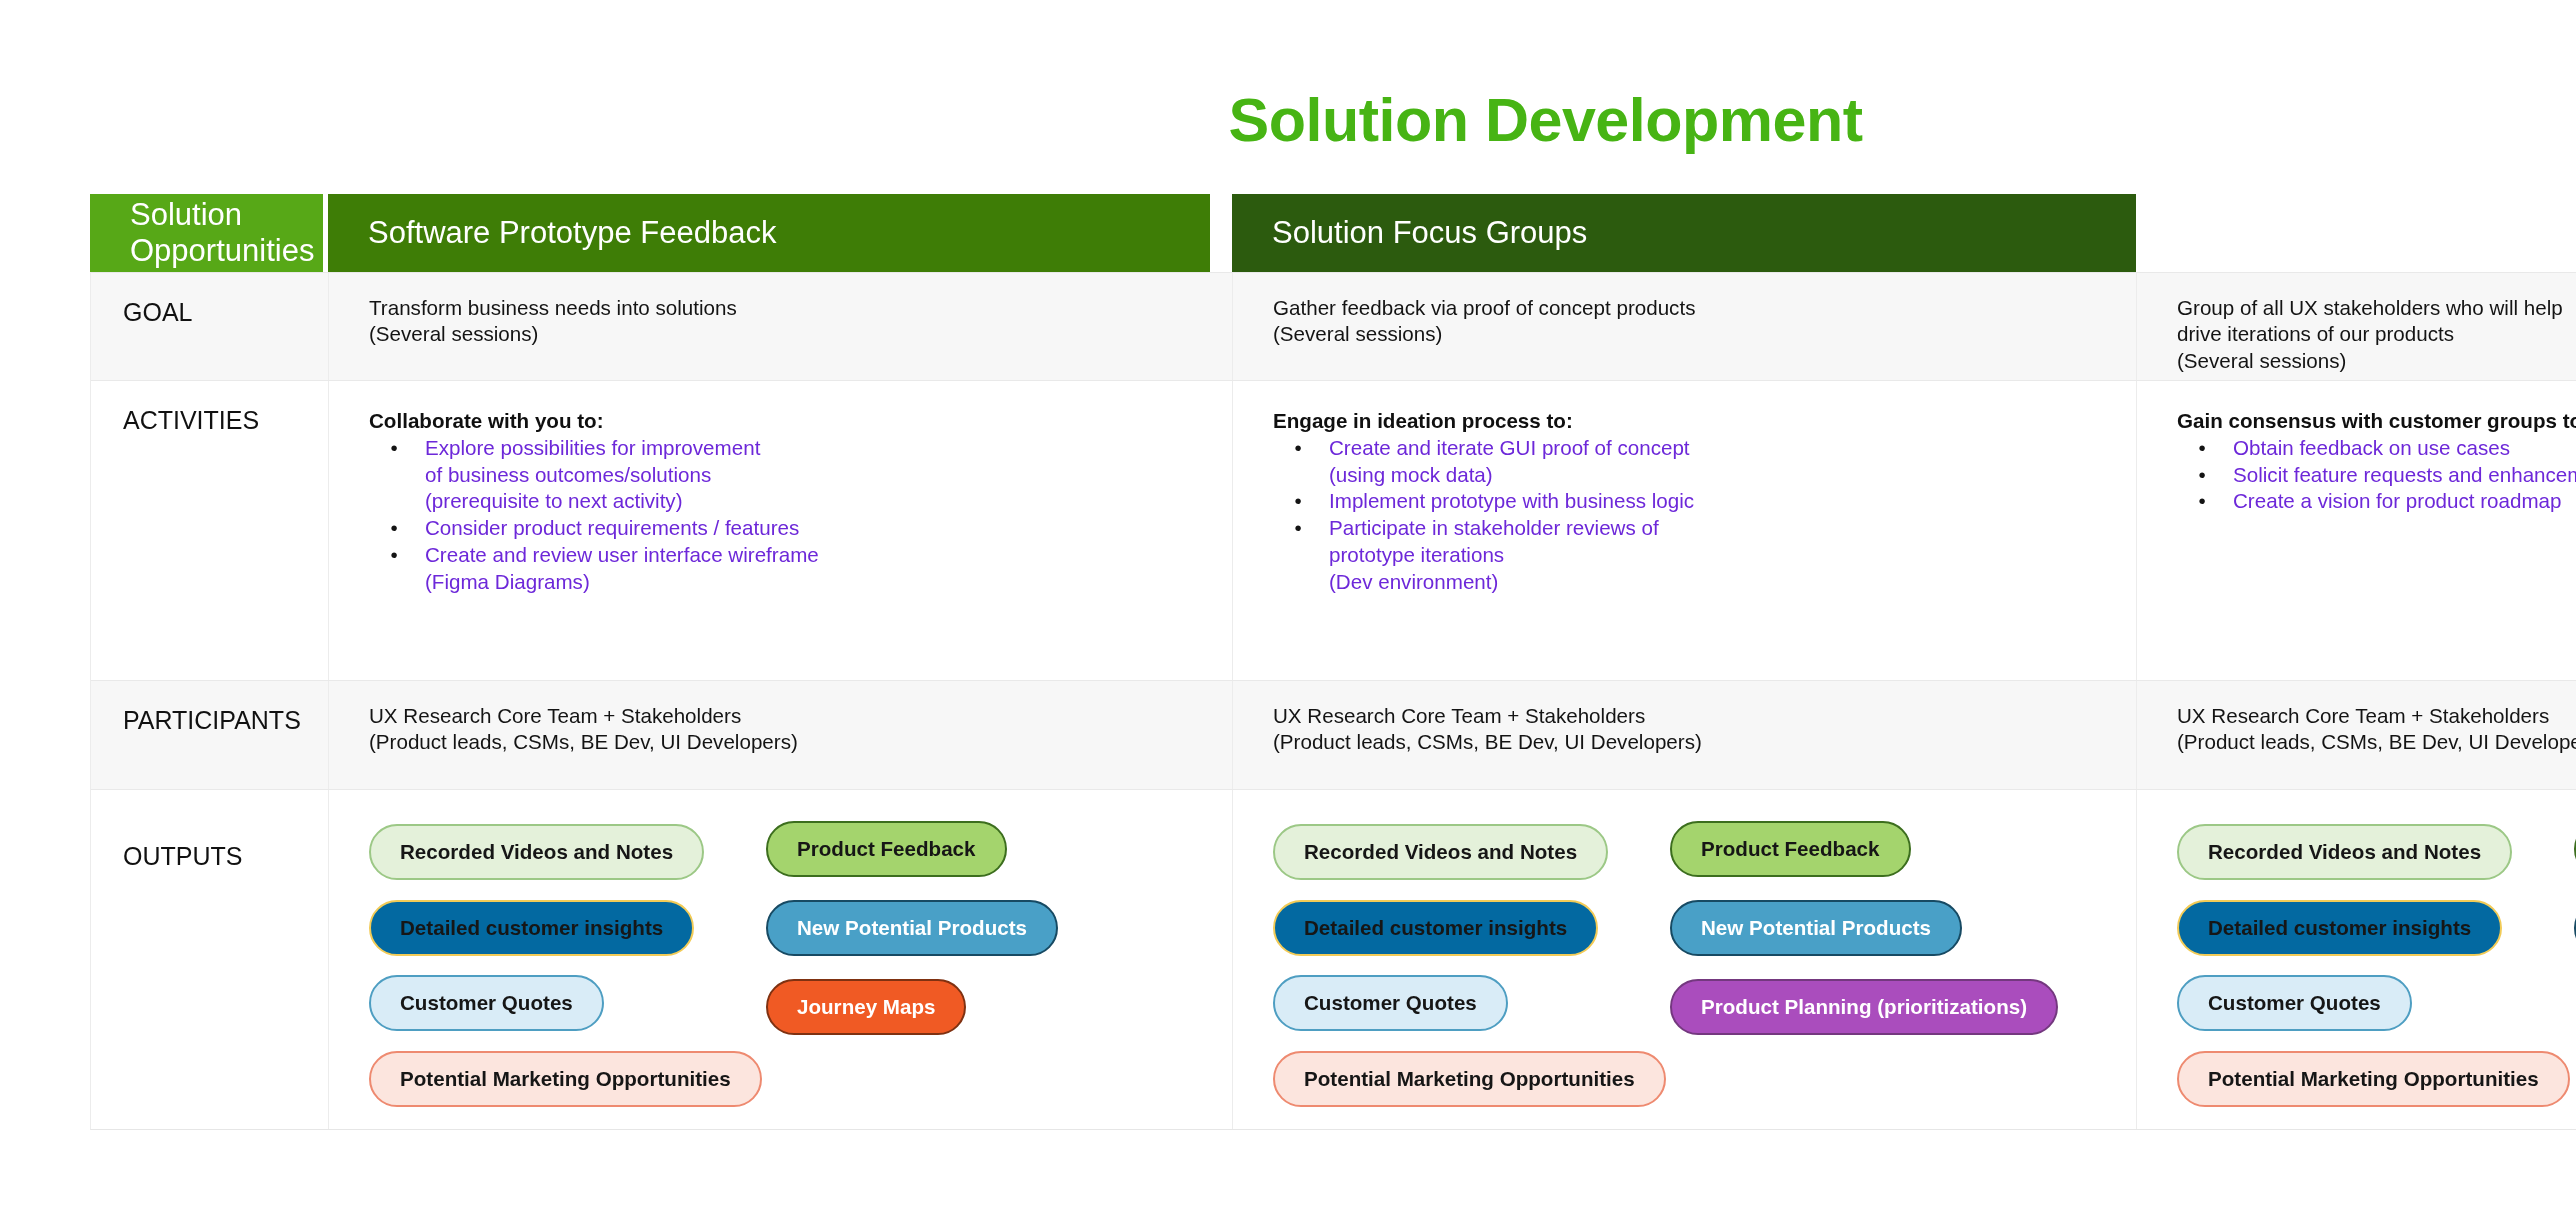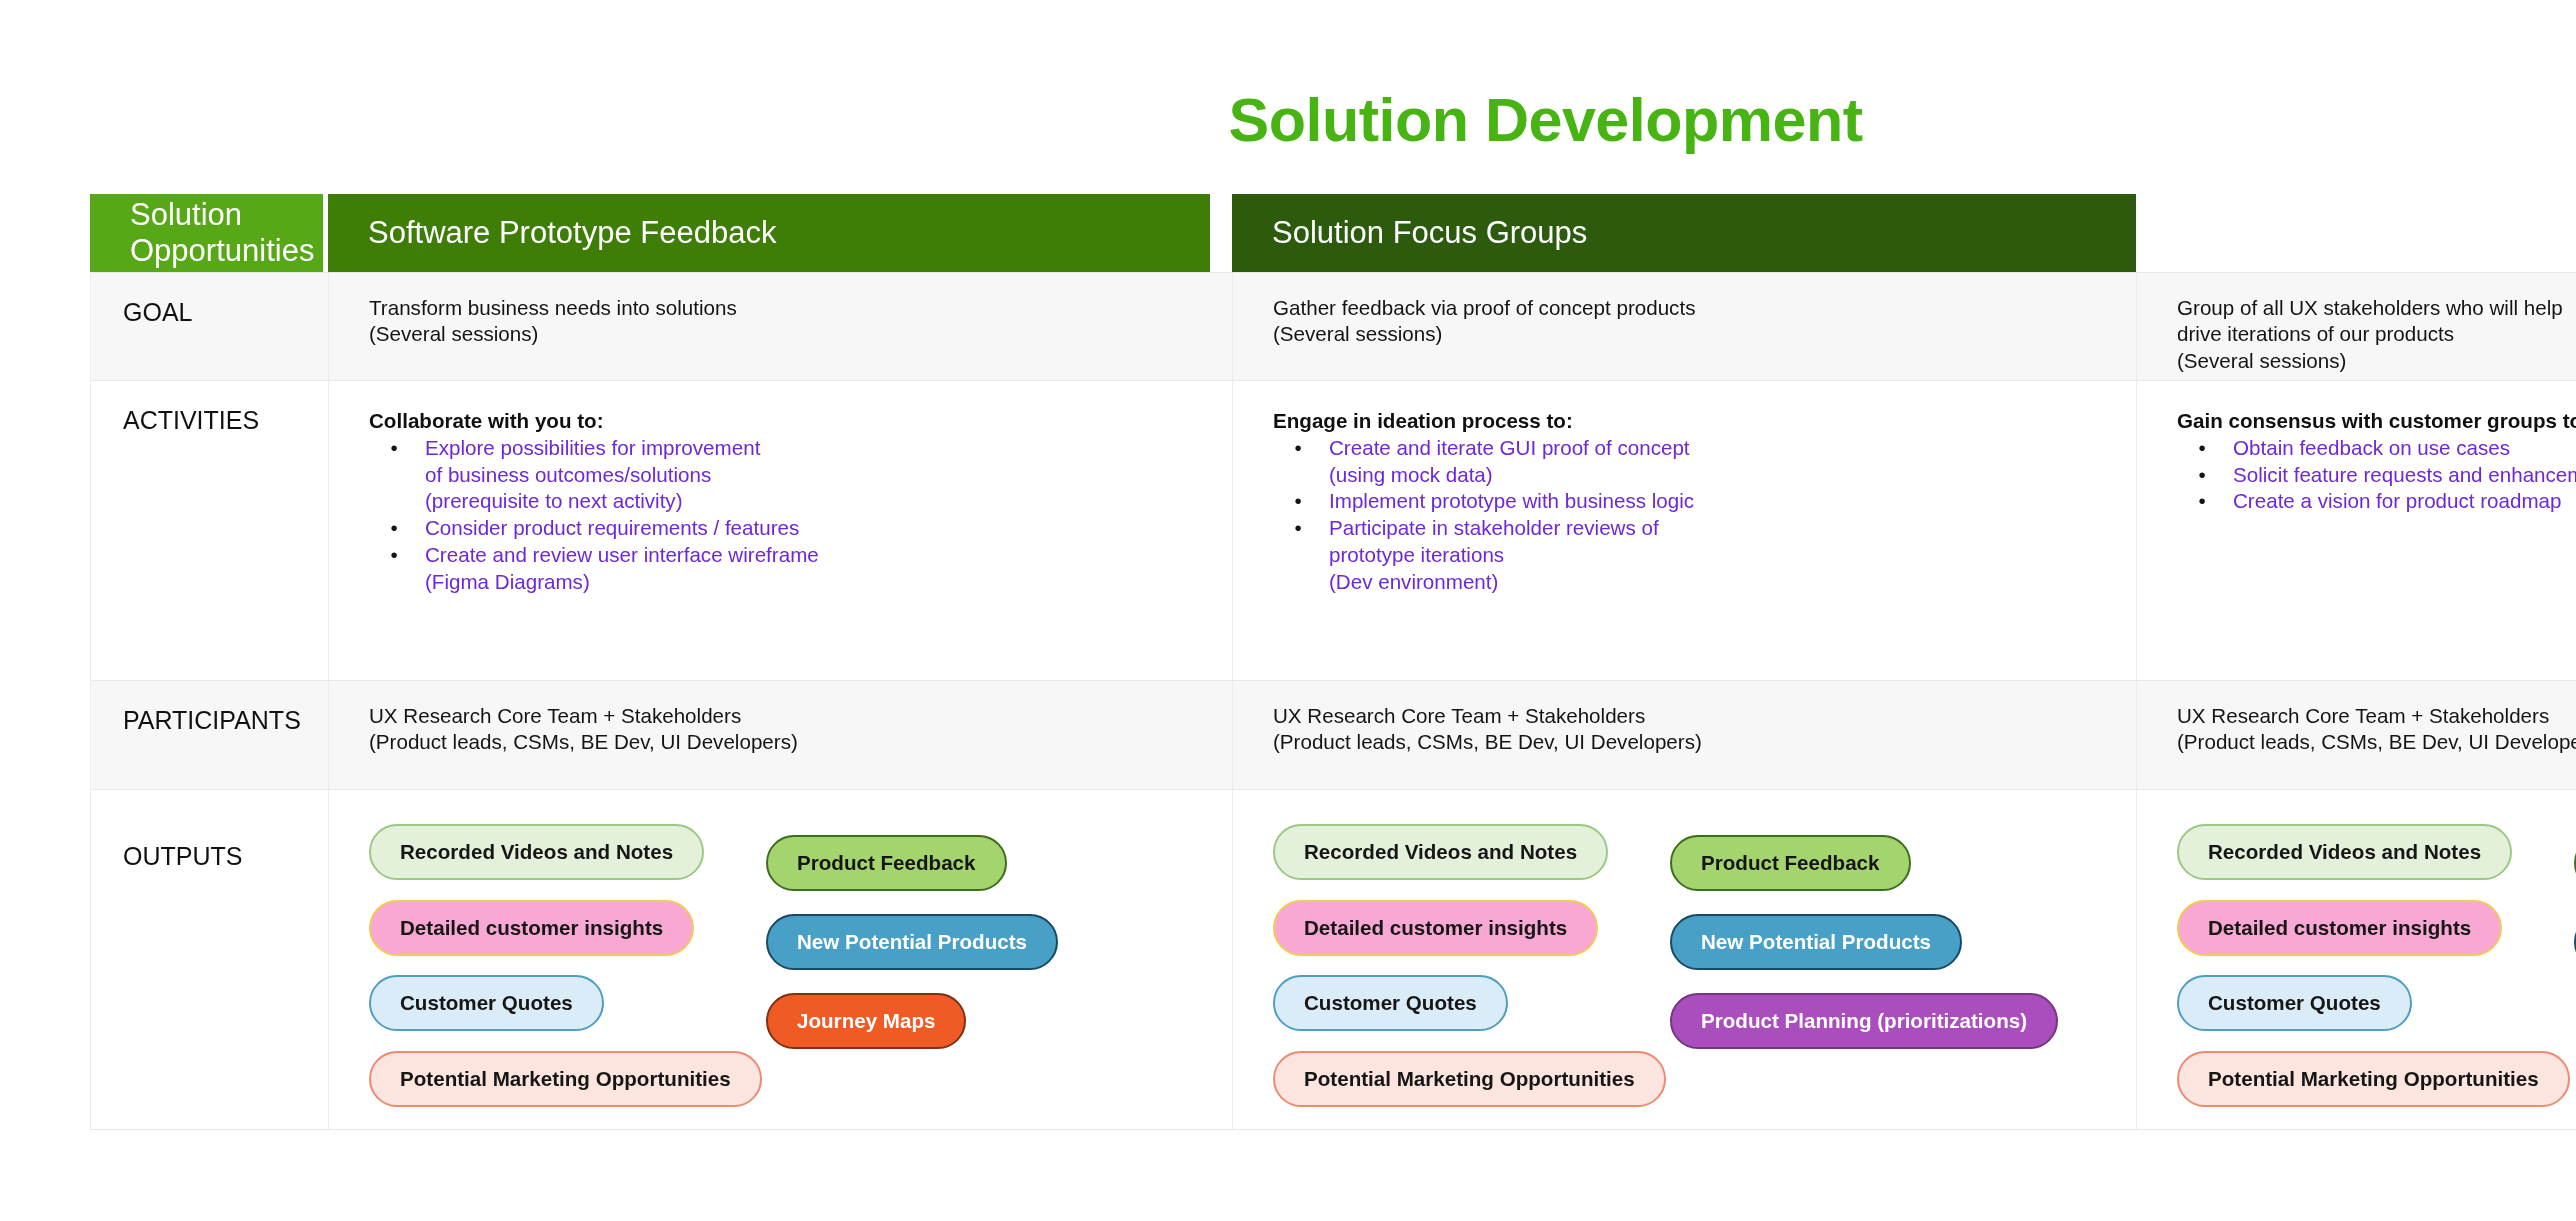--- a/index.html
+++ b/index.html
@@ -88,35 +88,35 @@
     font-size: 20.6px; color: #141414;
   }
 
   
   .outputs-cell { position: relative; }
   .stack-left {
     position: absolute; left: 40px; top: 34px;
     display: flex; flex-direction: column; align-items: flex-start; gap: 19.6px;
   }
   .stack-right {
-    position: absolute; left: 437px; top: 45px;
+    position: absolute; left: 437px; top: 31px;
     display: flex; flex-direction: column; align-items: flex-start; gap: 23px;
   }
   .pill {
     height: 56px;
     display: inline-flex; align-items: center;
     padding: 0 29px;
     border-radius: 29px;
     border: 2.1px solid transparent;
     font-size: 20.6px; white-space: nowrap;
     color: #161616;
     font-weight: bold;
   }
   .pill--green-light  { background: #e4f1da; border-color: #9cc886; }
-  .pill--yellow-light { background: #f9a8d4; border-color: #f2cb57; }
+  .pill--yellow-light { background: #0369a1; border-color: #f2cb57; }
   .pill--blue-light   { background: #d9ecf7; border-color: #4e9ec2; }
   .pill--red-light    { background: #fce5de; border-color: #ee8a70; }
   .pill--green-solid  { background: #a4d46d; border-color: #3c6e1e; }
   .pill--blue-solid   { background: #49a0c7; border-color: #174a63; color: #ffffff; }
   .pill--orange-solid { background: #f05a24; border-color: #7f3111; color: #ffffff; }
   .pill--purple-solid { background: #aa4dbd; border-color: #74387f; color: #ffffff; }
 </style>
 </head>
 <body>
 

